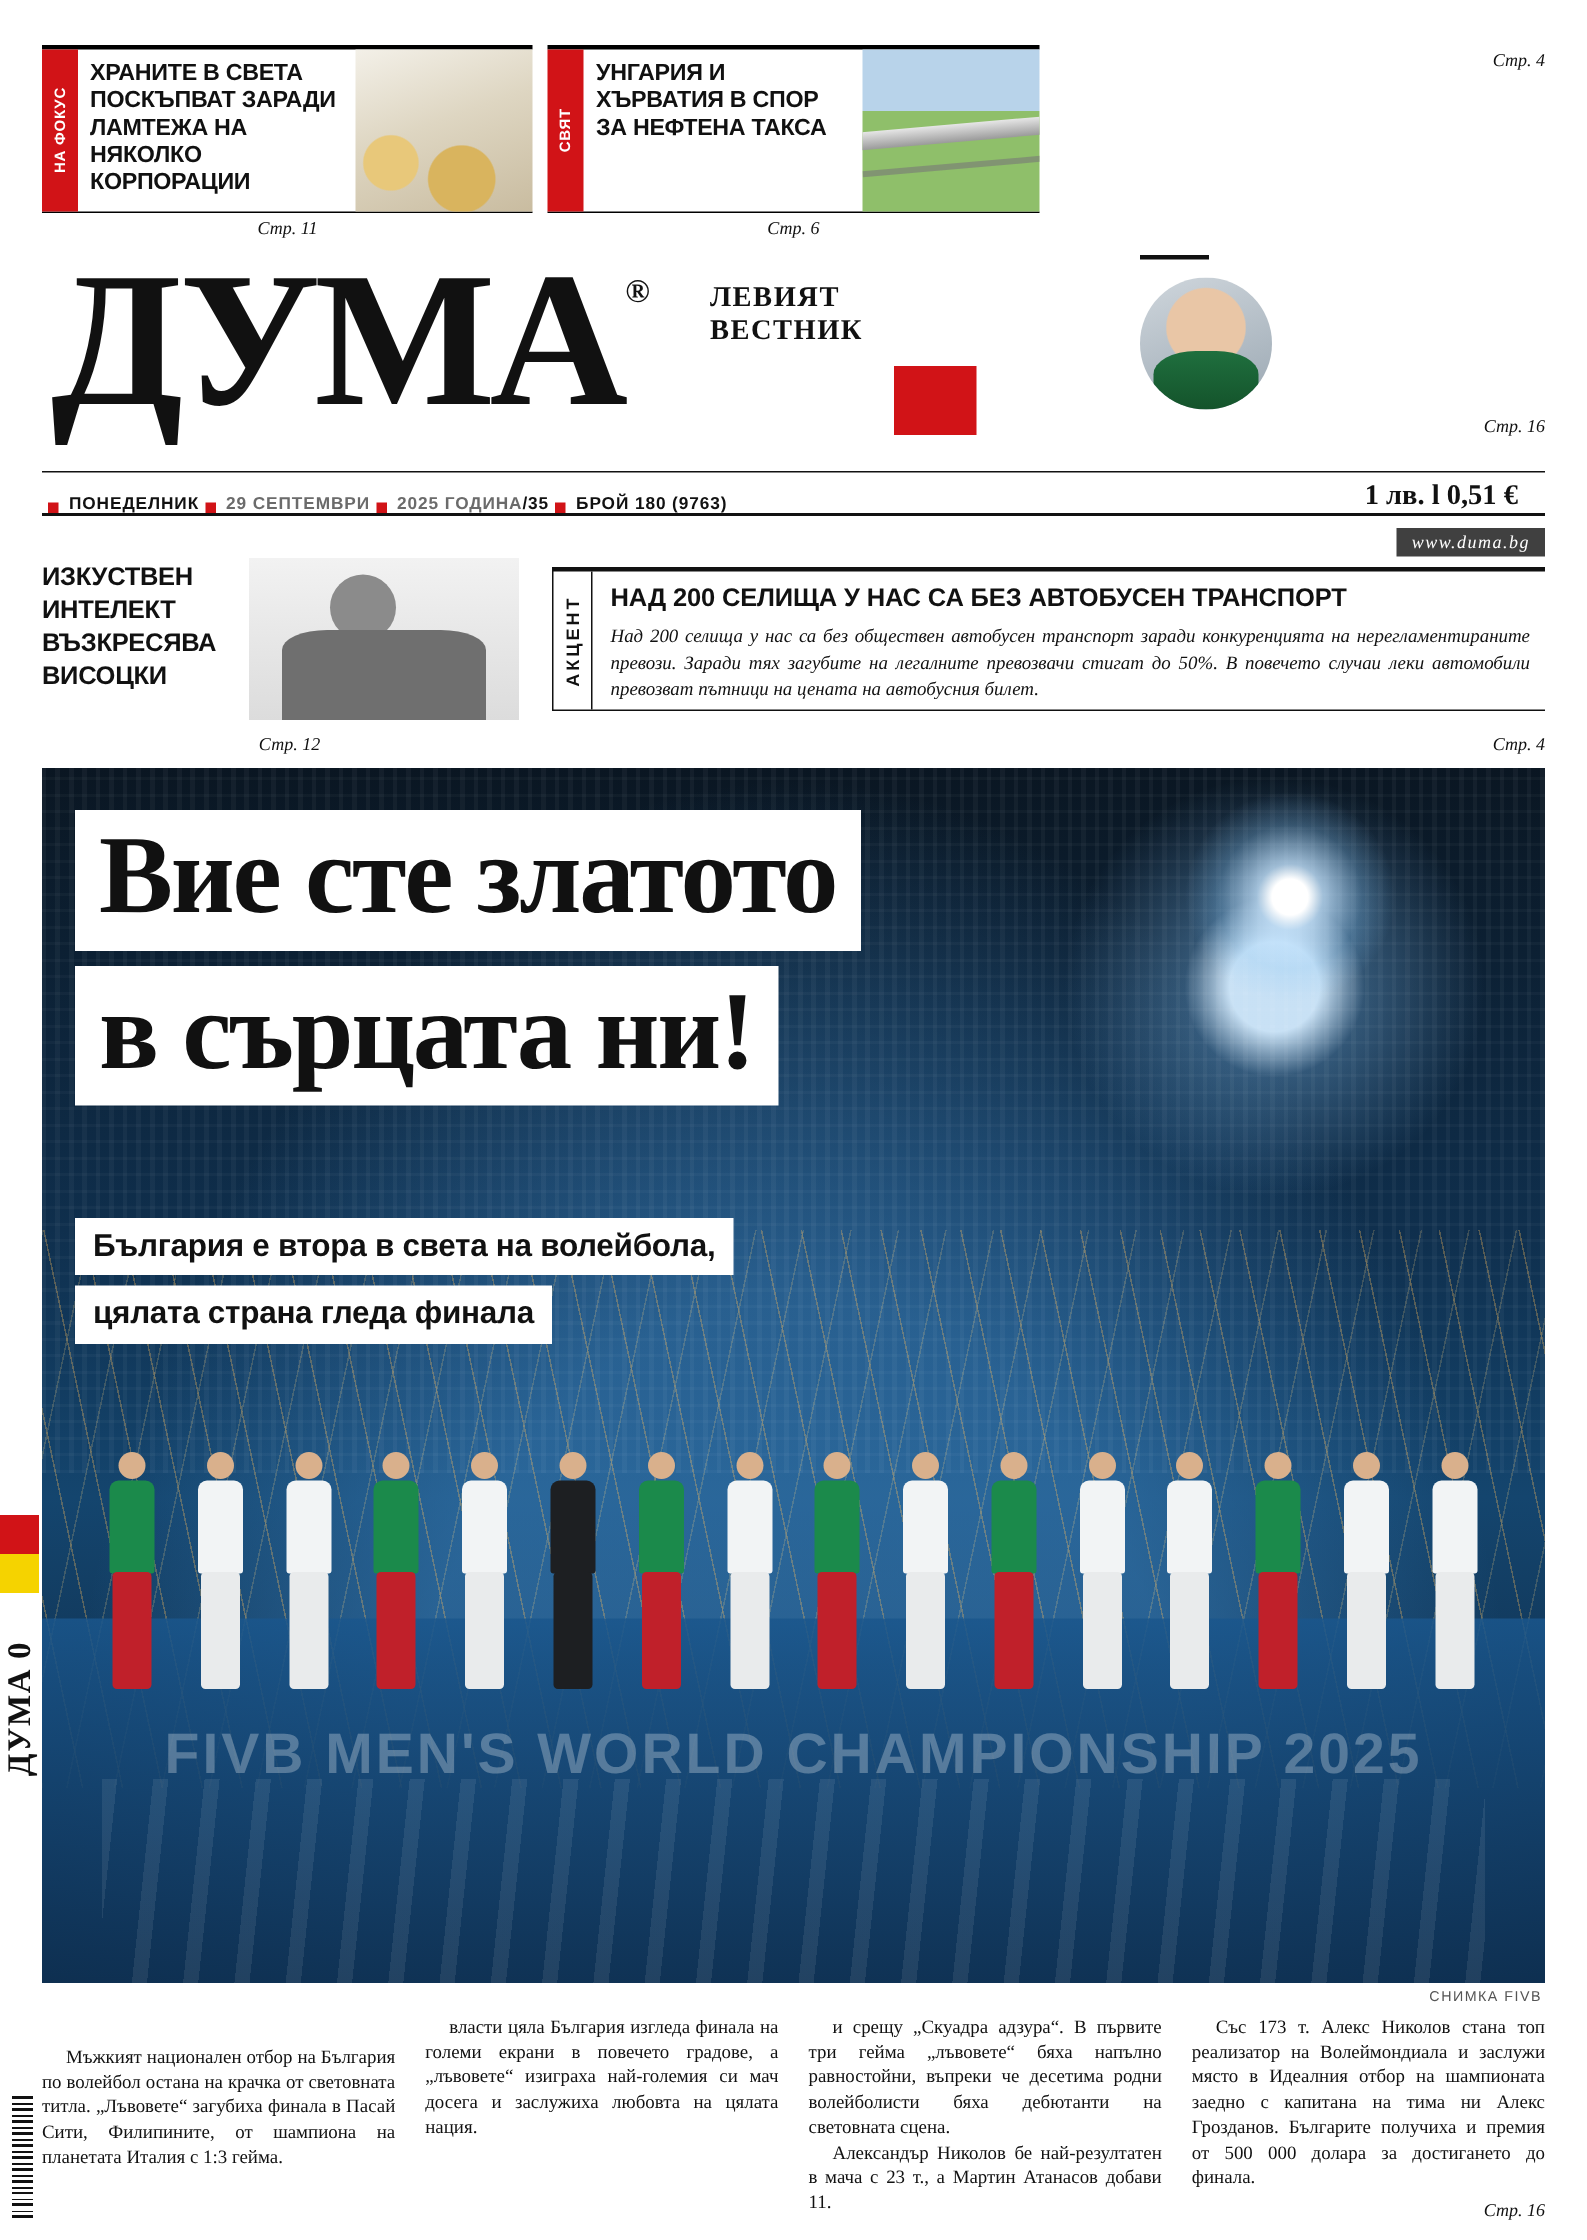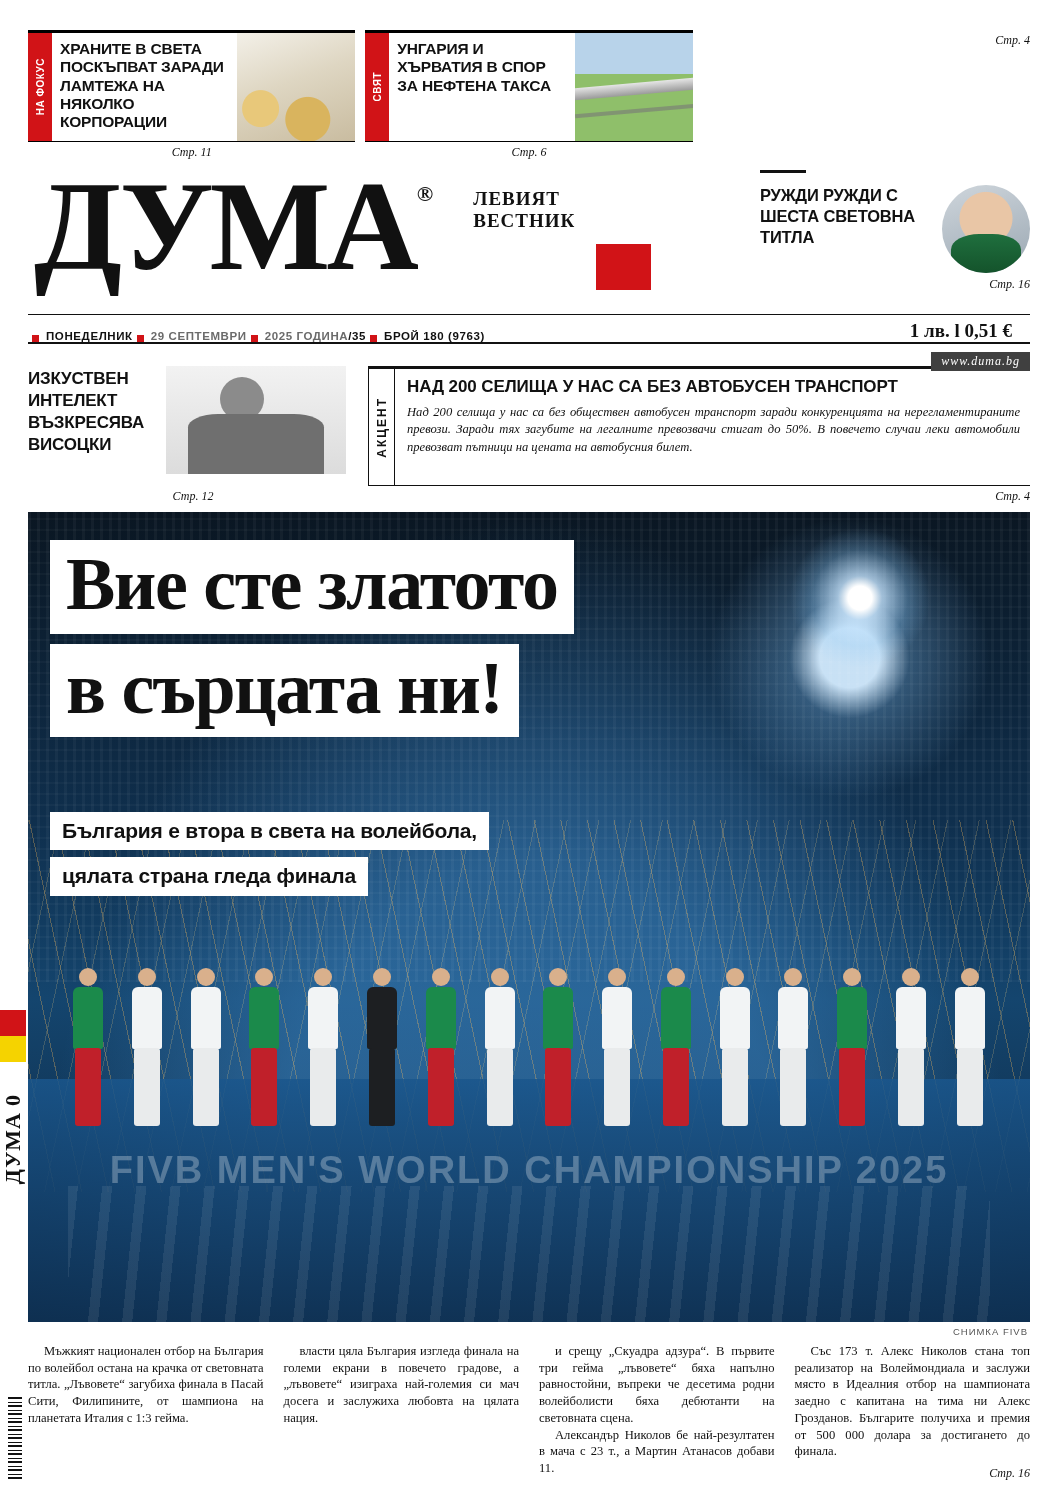--- a/index.html
+++ b/index.html
@@ -214,20 +214,21 @@
     padding: 2px 10px;
     letter-spacing: 1px;
   }
 
   
   .row2 {
     display: flex;
     margin-top: 22px;
     gap: 0;
     height: 120px;
+    align-items: center;
   }
   .row2 .left {
     width: 330px;
     display: flex;
     align-items: flex-start;
   }
   .row2 .left .ltxt {
     font-weight: bold;
     font-size: 17px;
     line-height: 1.3;
@@ -424,21 +425,21 @@
   }
   .cols .col {
     flex: 1 1 0;
     font-family: "Liberation Serif", serif;
     font-size: 12.6px;
     line-height: 1.33;
     text-align: justify;
     hyphens: auto;
   }
   .cols .col p { margin: 0; text-indent: 16px; }
-  .cols .col p.first { text-indent: 16px; }
+  .cols .col p.first { text-indent: 16px; margin-top: 20px; }
   .storynote {
     font-family: "Liberation Serif", serif;
     font-style: italic;
     font-size: 12px;
     text-align: right;
     padding-top: 6px;
   }
 
   
   .spine {
@@ -508,21 +509,20 @@
     </div>
     <div class="redsq"></div>
     <div class="levi">
       <div>ЛЕВИЯТ</div>
       <div>ВЕСТНИК</div>
     </div>
 
     <div class="promo">
       <div class="bar"></div>
       <div class="inner">
-        <div class="ptxt">РУЖДИ РУЖДИ С ШЕСТА СВЕТОВНА ТИТЛА</div>
         <div class="avatar"></div>
       </div>
       <div class="pg">Стр. 16</div>
     </div>
   </div>
 
   <div class="datebar">
     <div class="dot"></div>
     <span>ПОНЕДЕЛНИК</span>
     <div class="dot"></div>

